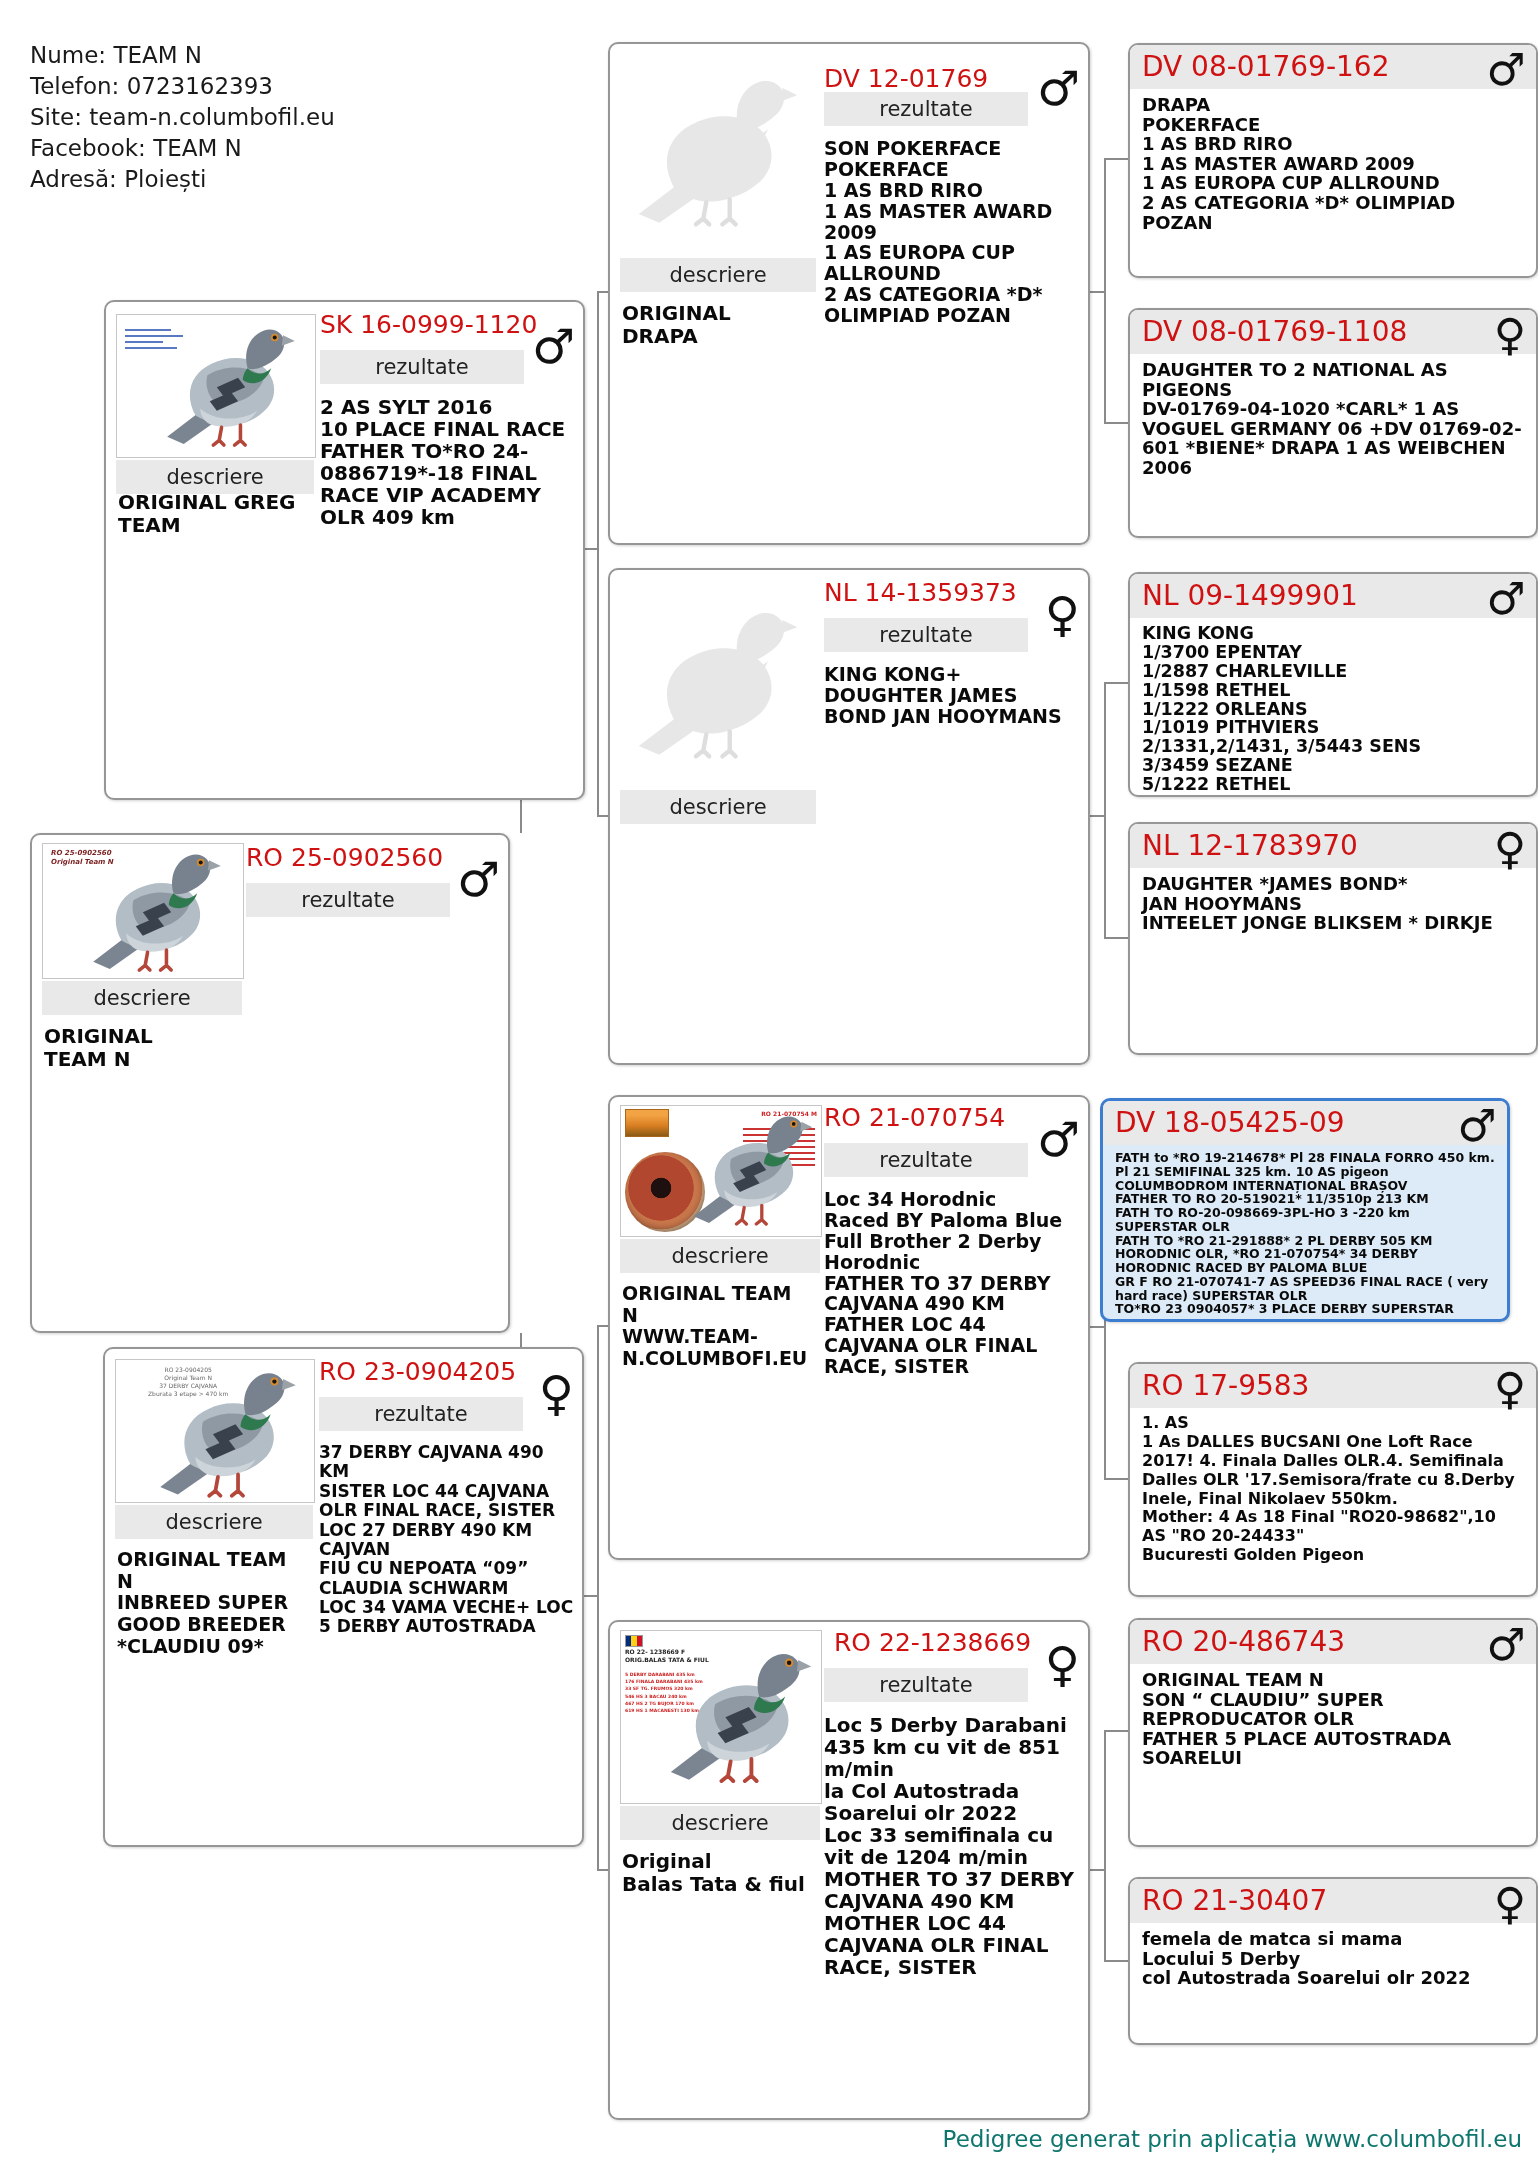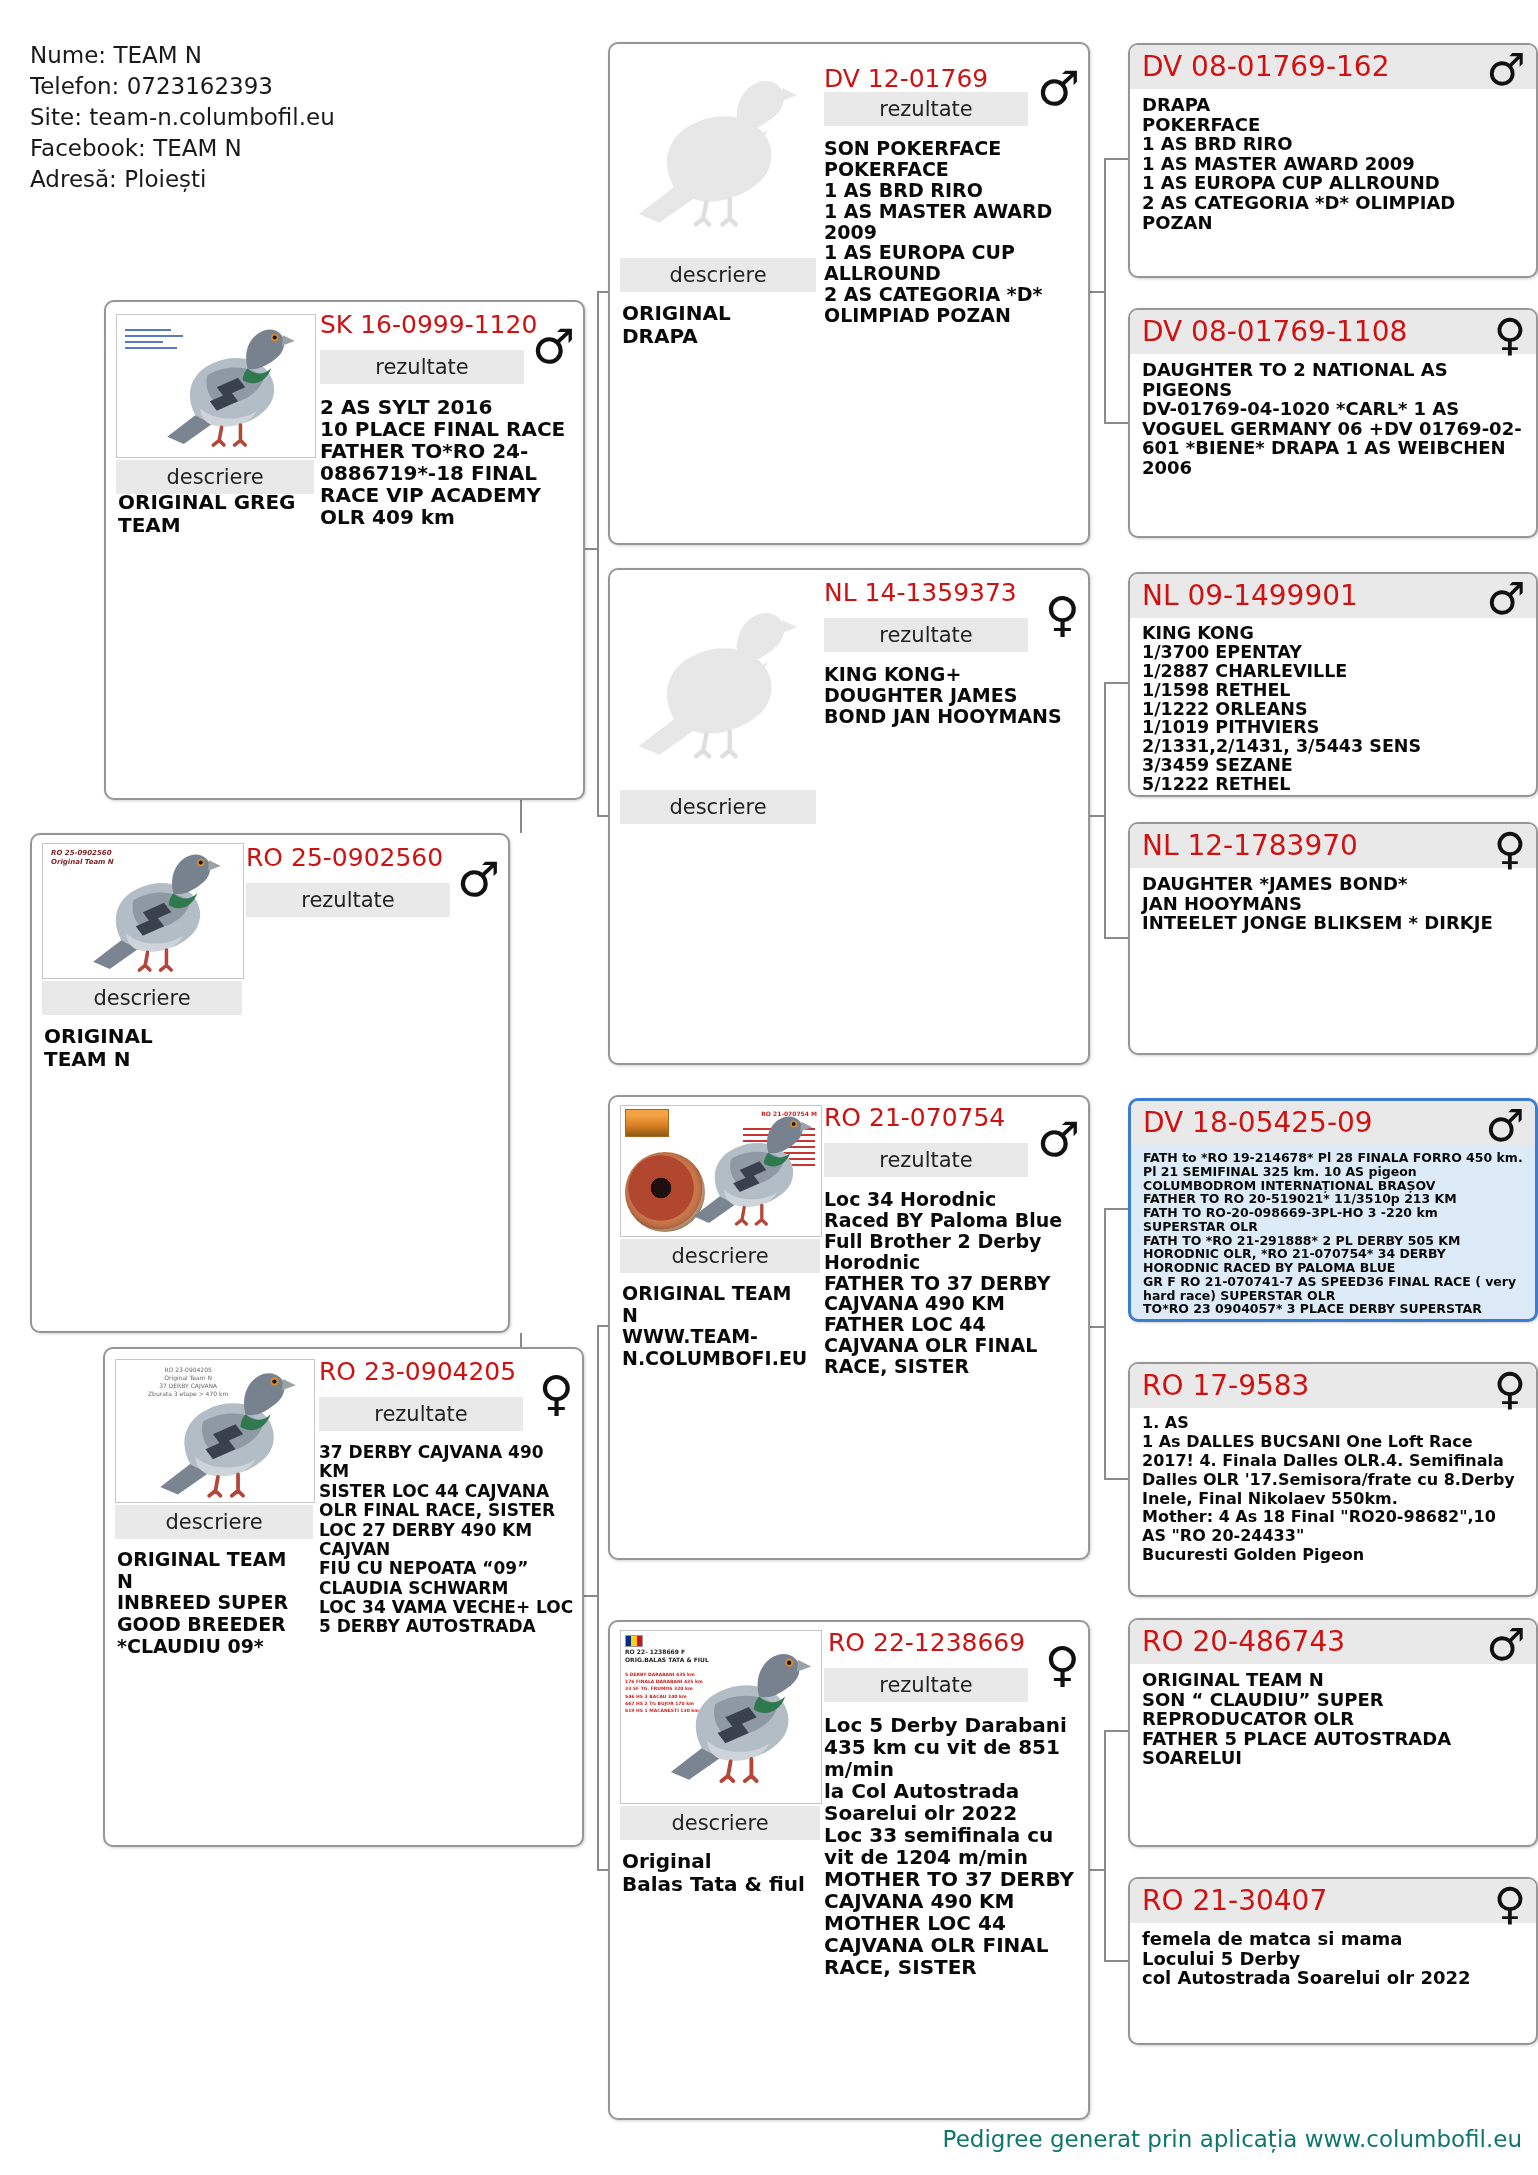--- a/index.html
+++ b/index.html
@@ -268,21 +268,21 @@
 546 HS 3 BACAU      240 km
 467 HS 2 TG BUJOR   170 km
 619 HS 1 MACANESTI  130 km</div>
       <svg viewBox="0 0 120 110" style="left:42px;top:2px;width:156px;height:166px">
           <use href="#pg"></use>
         </svg>
     </div>
     <div class="bar" style="left:10px;top:184px;width:200px">descriere</div>
     <div class="owner" style="left:12px;top:228px;width:200px">Original
 Balas Tata &amp; fiul</div>
-    <div class="pid" style="left:218px;top:6px">RO 22-1238669</div>
+    <div class="pid" style="left:224px;top:6px">RO 22-1238669</div>
     <div class="bar" style="left:214px;top:46px;width:204px">rezultate</div>
     <div class="sex" style="right:8px;top:18px">♀</div>
     <div class="results" style="left:214px;top:92px;width:258px">Loc 5 Derby Darabani 435 km cu vit de 851 m/min
 la Col Autostrada Soarelui olr 2022
 Loc 33 semifinala cu vit de 1204 m/min
 MOTHER TO 37 DERBY CAJVANA 490 KM
 MOTHER LOC 44 CAJVANA OLR FINAL RACE, SISTER</div>
   </div>
 
   <div class="card small k-fff" style="left:1128px;top:43px;width:410px;height:235px">
@@ -326,21 +326,21 @@
   <div class="card small k-fmm" style="left:1128px;top:822px;width:410px;height:233px">
     <div class="shead">
       <span class="pid">NL 12-1783970</span>
     </div>
     <div class="sex">♀</div>
     <div class="sbody">DAUGHTER *JAMES BOND*
 JAN HOOYMANS
 INTEELET JONGE BLIKSEM * DIRKJE</div>
   </div>
 
-  <div class="card small hl k-mff" style="left:1128px;top:1098px;width:410px;height:224px">
+  <div class="card small hl k-mff" style="left:1100px;top:1098px;width:410px;height:224px">
     <div class="shead">
       <span class="pid">DV 18-05425-09</span>
     </div>
     <div class="sex">♂</div>
     <div class="sbody">FATH to *RO 19-214678* Pl 28 FINALA FORRO 450 km. Pl 21 SEMIFINAL 325 km. 10 AS pigeon COLUMBODROM INTERNAȚIONAL BRAȘOV
 FATHER TO RO 20-519021* 11/3510p 213 KM
 FATH TO RO-20-098669-3PL-HO 3 -220 km SUPERSTAR OLR
 FATH TO *RO 21-291888* 2 PL DERBY 505 KM HORODNIC OLR, *RO 21-070754* 34 DERBY HORODNIC RACED BY PALOMA BLUE
 GR F RO 21-070741-7 AS SPEED36 FINAL RACE ( very hard race) SUPERSTAR OLR
 TO*RO 23 0904057* 3 PLACE DERBY SUPERSTAR</div>

